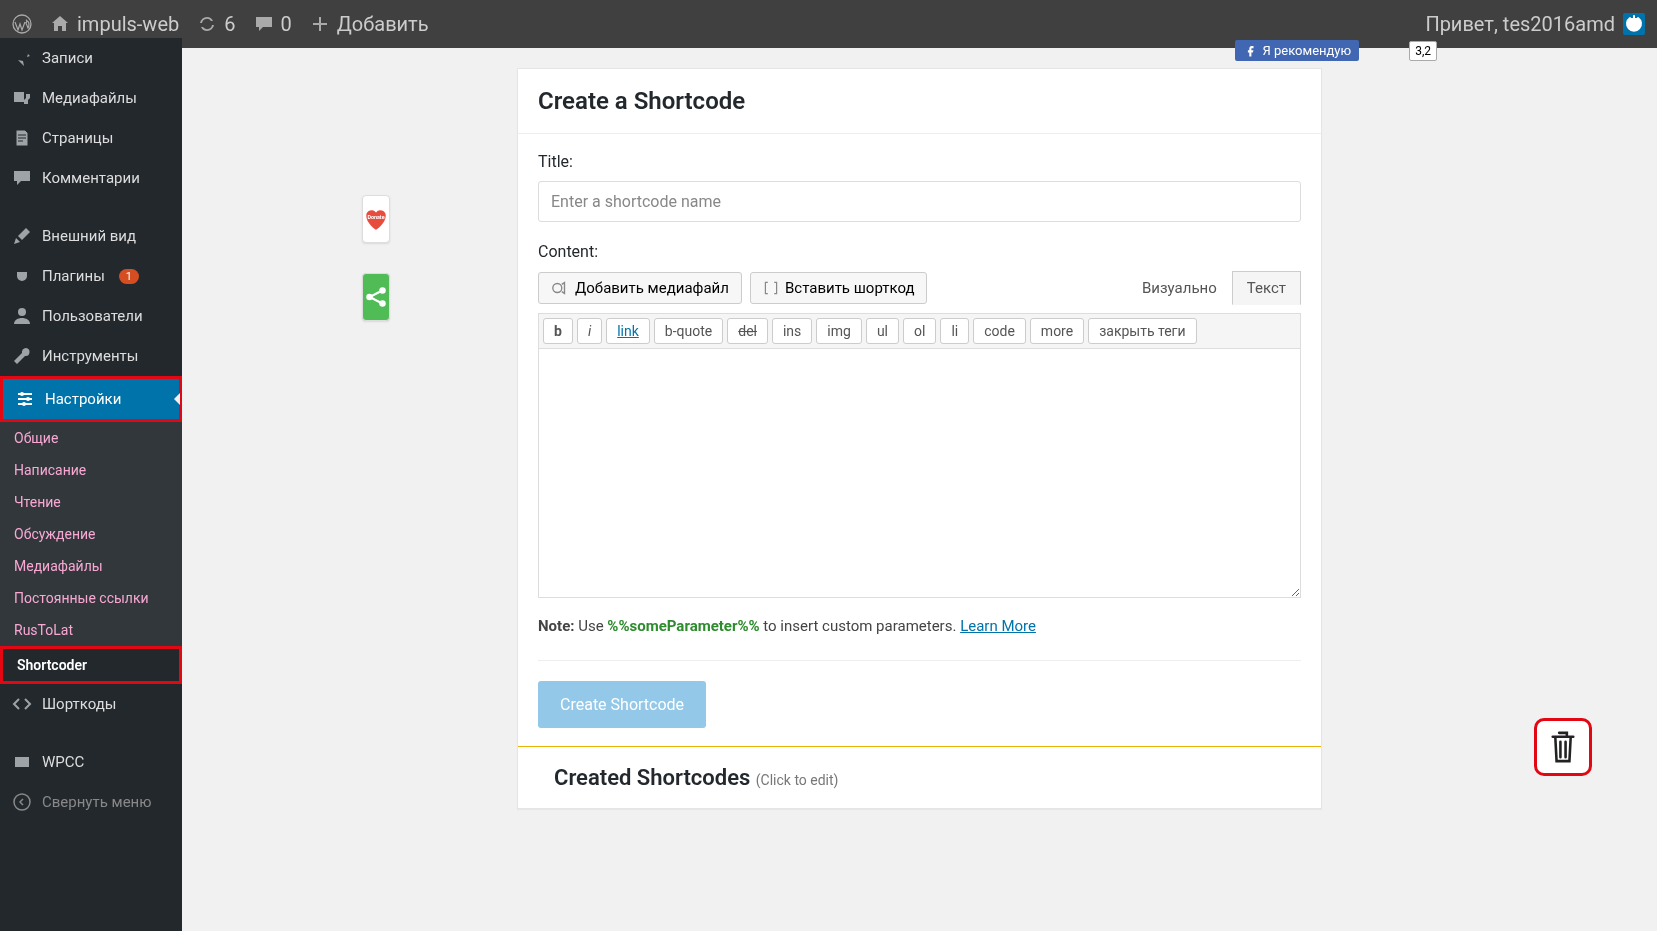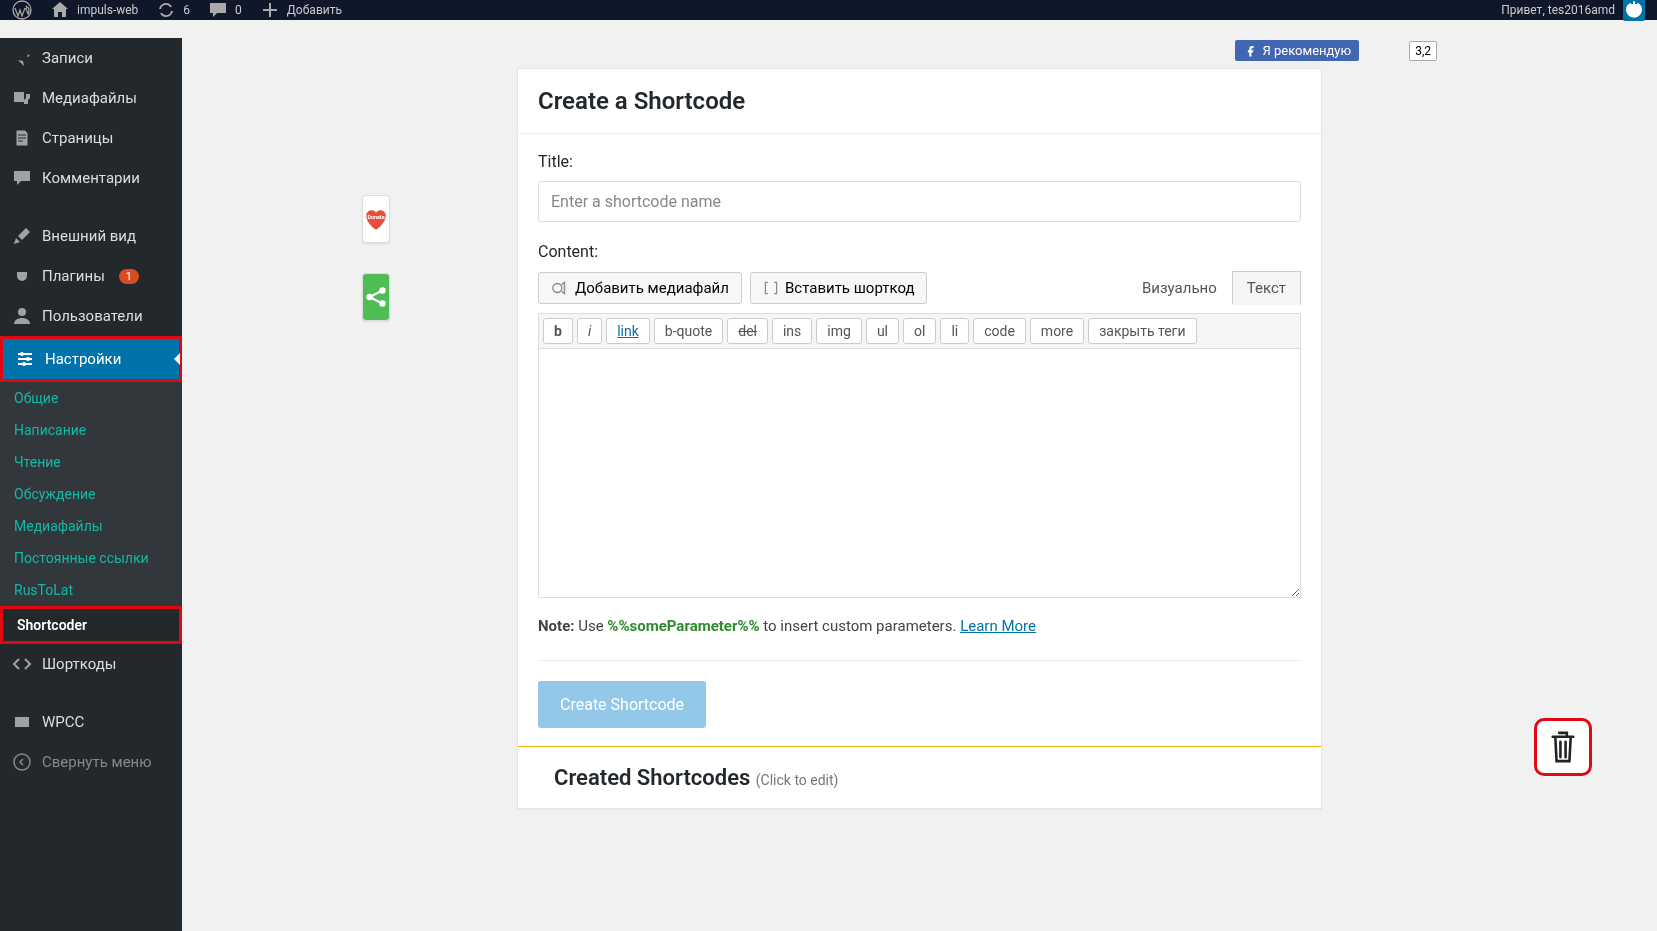--- a/index.html
+++ b/index.html
@@ -1,35 +1,35 @@
 <!DOCTYPE html>
 <html><head>
 <meta charset="utf-8">
 <style>
 * { margin: 0; padding: 0; box-sizing: border-box; font-family: -apple-system, BlinkMacSystemFont, "Segoe UI", Roboto, sans-serif; }
 body { background: #f1f1f1; width: 1657px; height: 931px; overflow: hidden; position: relative; }
 
 
-.adminbar { background: #0f172a; color: #ccc; height: 20px; display: flex; align-items: center; font-size: 12px; padding: 0 12px; justify-content: space-between; }
+.adminbar { background: #404040; color: #ccc; height: 48px; display: flex; align-items: center; font-size: 20px; padding: 0 12px; justify-content: space-between; }
 .adminbar-left { display: flex; align-items: center; gap: 18px; }
 .adminbar-item { display: flex; align-items: center; gap: 7px; cursor: pointer; color: #ccc; }
 .adminbar-right { display: flex; align-items: center; gap: 8px; }
 .adminbar svg { width: 20px; height: 20px; fill: #aaa; }
 .power-icon { background: #0073aa; color: #fff; width: 22px; height: 22px; display:flex; align-items:center; justify-content:center; border-radius:2px;}
 
 
 .sidebar { position: absolute; top: 38px; left: 0; width: 182px; bottom: 0; background: #23282d; color: #ccc; font-size: 15px; }
 .menu-item { display: flex; align-items: center; gap: 10px; padding: 10px 12px; cursor: pointer; color:#ddd; }
 .menu-item.current { background: #0073aa; color: #fff; position:relative; }
 .menu-item.current::after { content:''; position:absolute; right:-1px; top:50%; transform:translateY(-50%); border:6px solid transparent; border-right-color:#f1f1f1; }
 .menu-icon { width: 20px; height: 20px; fill: #9ea3a8; flex-shrink: 0; }
 .menu-item.current .menu-icon{fill:#fff;}
 .badge { background: #d54e21; color: #fff; border-radius: 10px; font-size: 11px; padding: 1px 7px; margin-left: 4px;}
 .submenu { background: #32373c; }
-.submenu .sub-item { padding: 8px 14px; color: #14b8a6; cursor: pointer; font-size: 14px;}
+.submenu .sub-item { padding: 8px 14px; color: #f9a8d4; cursor: pointer; font-size: 14px;}
 .submenu .sub-item.active { color: #fff; font-weight: 600; background:#23282d; }
 .highlight-box { border: 3px solid #e30613; }
 
 
 .content { position: absolute; top: 38px; left: 182px; right: 0; bottom: 0; overflow-y: auto; padding: 0 20px; }
 .panel { max-width: 805px; margin: 30px auto 0; background: #fff; border: 1px solid #e5e5e5; box-shadow: 0 1px 1px rgba(0,0,0,.04); }
 .panel-header { padding: 18px 20px; border-bottom: 1px solid #eee; font-size: 24px; font-weight:600; color:#23282d; }
 .panel-body { padding: 18px 20px; }
 .field-label { font-size: 16px; color:#23282d; margin-bottom: 10px;}
 .text-input { width: 100%; padding: 10px 12px; font-size: 16px; border: 1px solid #ddd; border-radius: 3px; color:#4c1d95; margin-bottom:20px;}
@@ -150,20 +150,26 @@
       </svg>
       <span>Плагины</span>
       <span class="badge">1</span>
     </div>
   <div class="menu-item">
       <svg class="menu-icon" viewBox="0 0 20 20">
         <circle cx="10" cy="6" r="4"></circle>
         <path d="M2 18c0-4 4-6 8-6s8 2 8 6z"></path>
       </svg>
       <span>Пользователи</span>
+    </div>
+  <div class="menu-item">
+      <svg class="menu-icon" viewBox="0 0 20 20">
+        <path d="M14 2a4 4 0 00-4 5L2 15l3 3 8-8a4 4 0 001-8z"></path>
+      </svg>
+      <span>Инструменты</span>
     </div>
   <div class="highlight-box">
     <div class="menu-item current">
         <svg class="menu-icon" viewBox="0 0 20 20">
           <path d="M3 5h14M3 10h14M3 15h14" stroke="#fff" stroke-width="2"></path>
           <circle cx="7" cy="5" r="2" fill="#fff"></circle>
           <circle cx="13" cy="10" r="2" fill="#fff"></circle>
           <circle cx="9" cy="15" r="2" fill="#fff"></circle>
         </svg>
         <span>Настройки</span>

